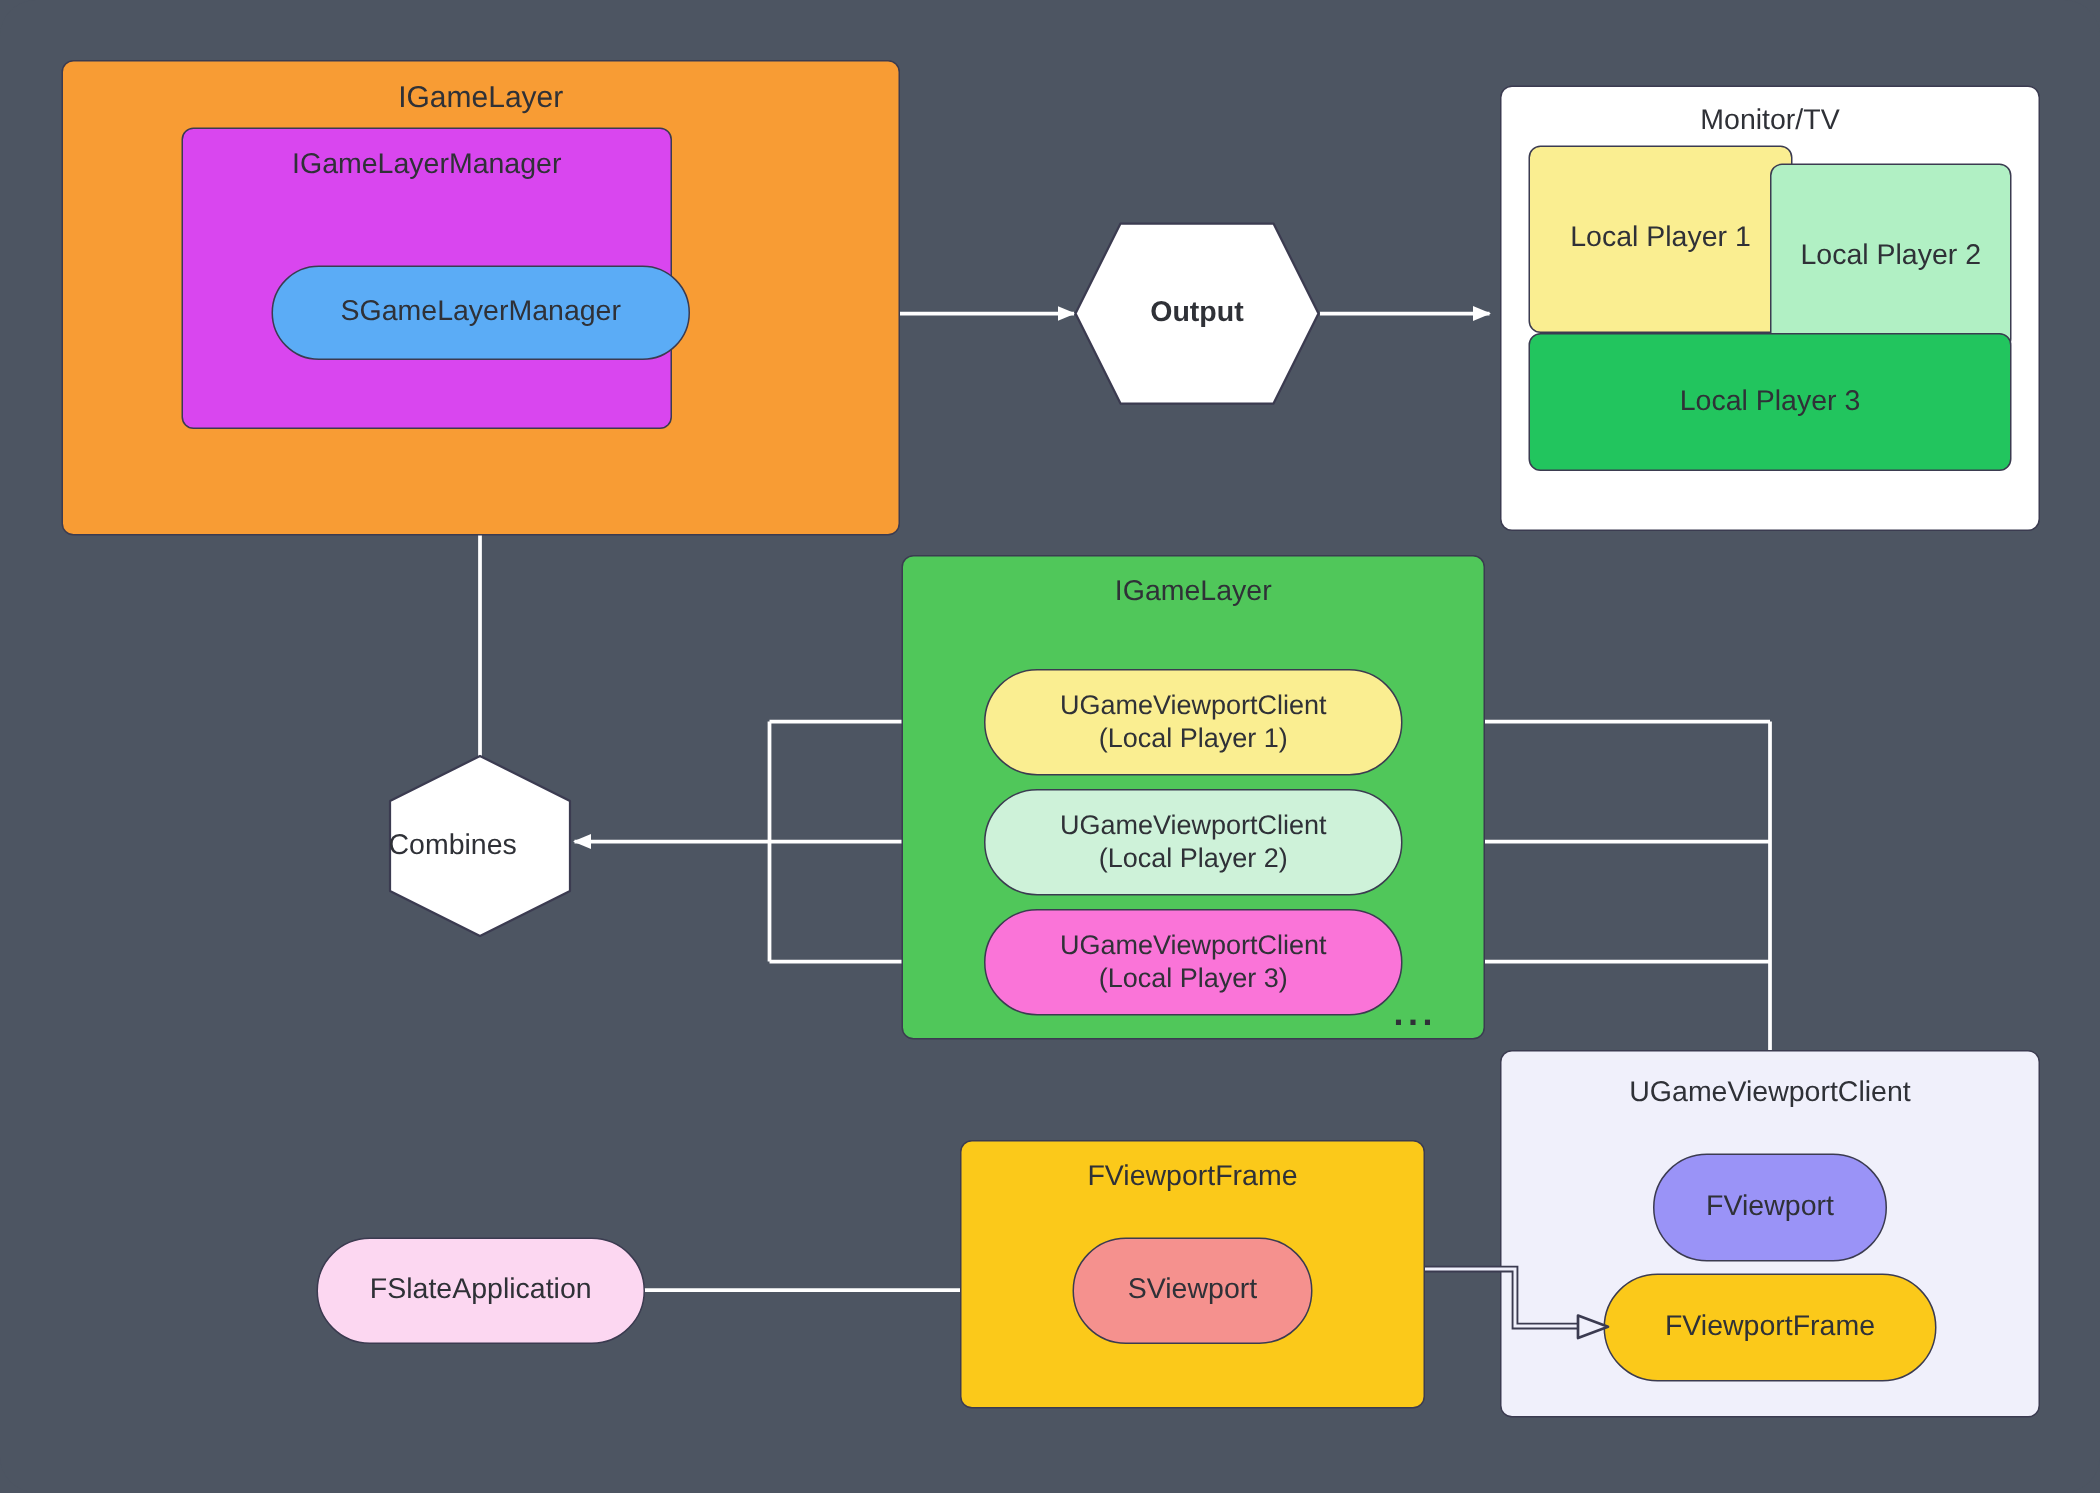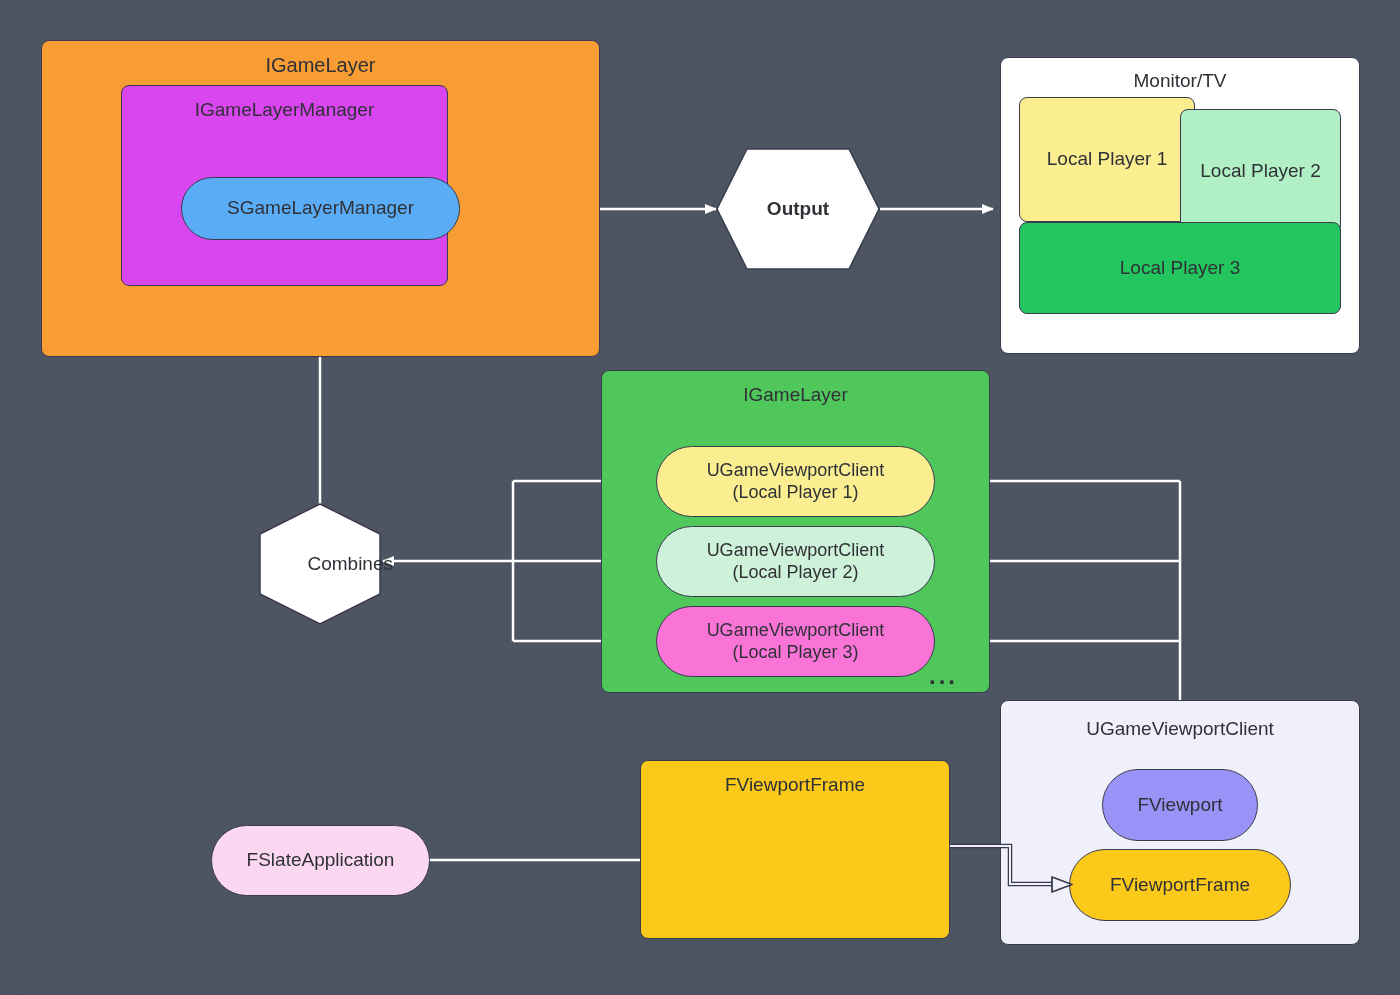--- a/index.html
+++ b/index.html
@@ -158,21 +158,21 @@
   <div class="node pill fs18" style="left:656px; top:606px; width:279px; height:71px; background:#fa74d8;">
     <span>UGameViewportClient
 (Local Player 3)</span>
   </div>
   <div class="dots" style="left:929px; top:664px;">...</div>
 
   <div style="position:absolute; left:259px; top:503px; width:122px; height:122px;">
     <svg width="122" height="122" viewBox="0 0 122 122">
       <polygon points="61,1 121,31 121,91 61,121 1,91 1,31" fill="#ffffff" stroke="#3b3b50" stroke-width="1.5" stroke-linejoin="round"></polygon>
     </svg>
-    <div style="position:absolute; left:12px; top:0; width:122px; height:122px; display:flex; align-items:center; justify-content:flex-end; color:#2f3137; font-size:19px;">
+    <div style="position:absolute; left:0; top:0; width:122px; height:122px; display:flex; align-items:center; justify-content:flex-start; color:#2f3137; font-size:19px;">
       <span>Combines</span>
     </div>
   </div>
 
   <div class="container-label rounded fs19" style="left:1000px; top:700px; width:360px; height:245px; background:#f0f0fb; padding-top:17px;">
     <span>UGameViewportClient</span>
   </div>
   <div class="node pill fs19" style="left:1102px; top:769px; width:156px; height:72px; background:#9a93f7;">
     <span>FViewport</span>
   </div>
@@ -182,18 +182,21 @@
 
   <svg class="edges" viewBox="0 0 1400 995">
     <path d="M950,846 L1010,846 L1010,884 L1052,884" stroke="#3b3b50" stroke-width="4.5" fill="none" stroke-linejoin="miter"></path>
     <path d="M950,846 L1010,846 L1010,884 L1052,884" stroke="#f0f0fb" stroke-width="2" fill="none" stroke-linejoin="miter"></path>
     <path d="M1052,877 L1072,884.5 L1052,892 z" fill="#f0f0fb" stroke="#3b3b50" stroke-width="1.8" stroke-linejoin="round"></path>
   </svg>
 
   <div class="container-label rounded fs19" style="left:640px; top:760px; width:310px; height:179px; background:#fbc91a;">
     <span>FViewportFrame</span>
   </div>
+  <div class="node pill fs19" style="left:715px; top:825px; width:160px; height:71px; background:#f5918e;">
+    <span>SViewport</span>
+  </div>
 
   <div class="node pill fs19" style="left:211px; top:825px; width:219px; height:71px; background:#fcd7f1;align-items:center;">
     <span>FSlateApplication</span>
   </div>
 
 </div>
 
 </body></html>

